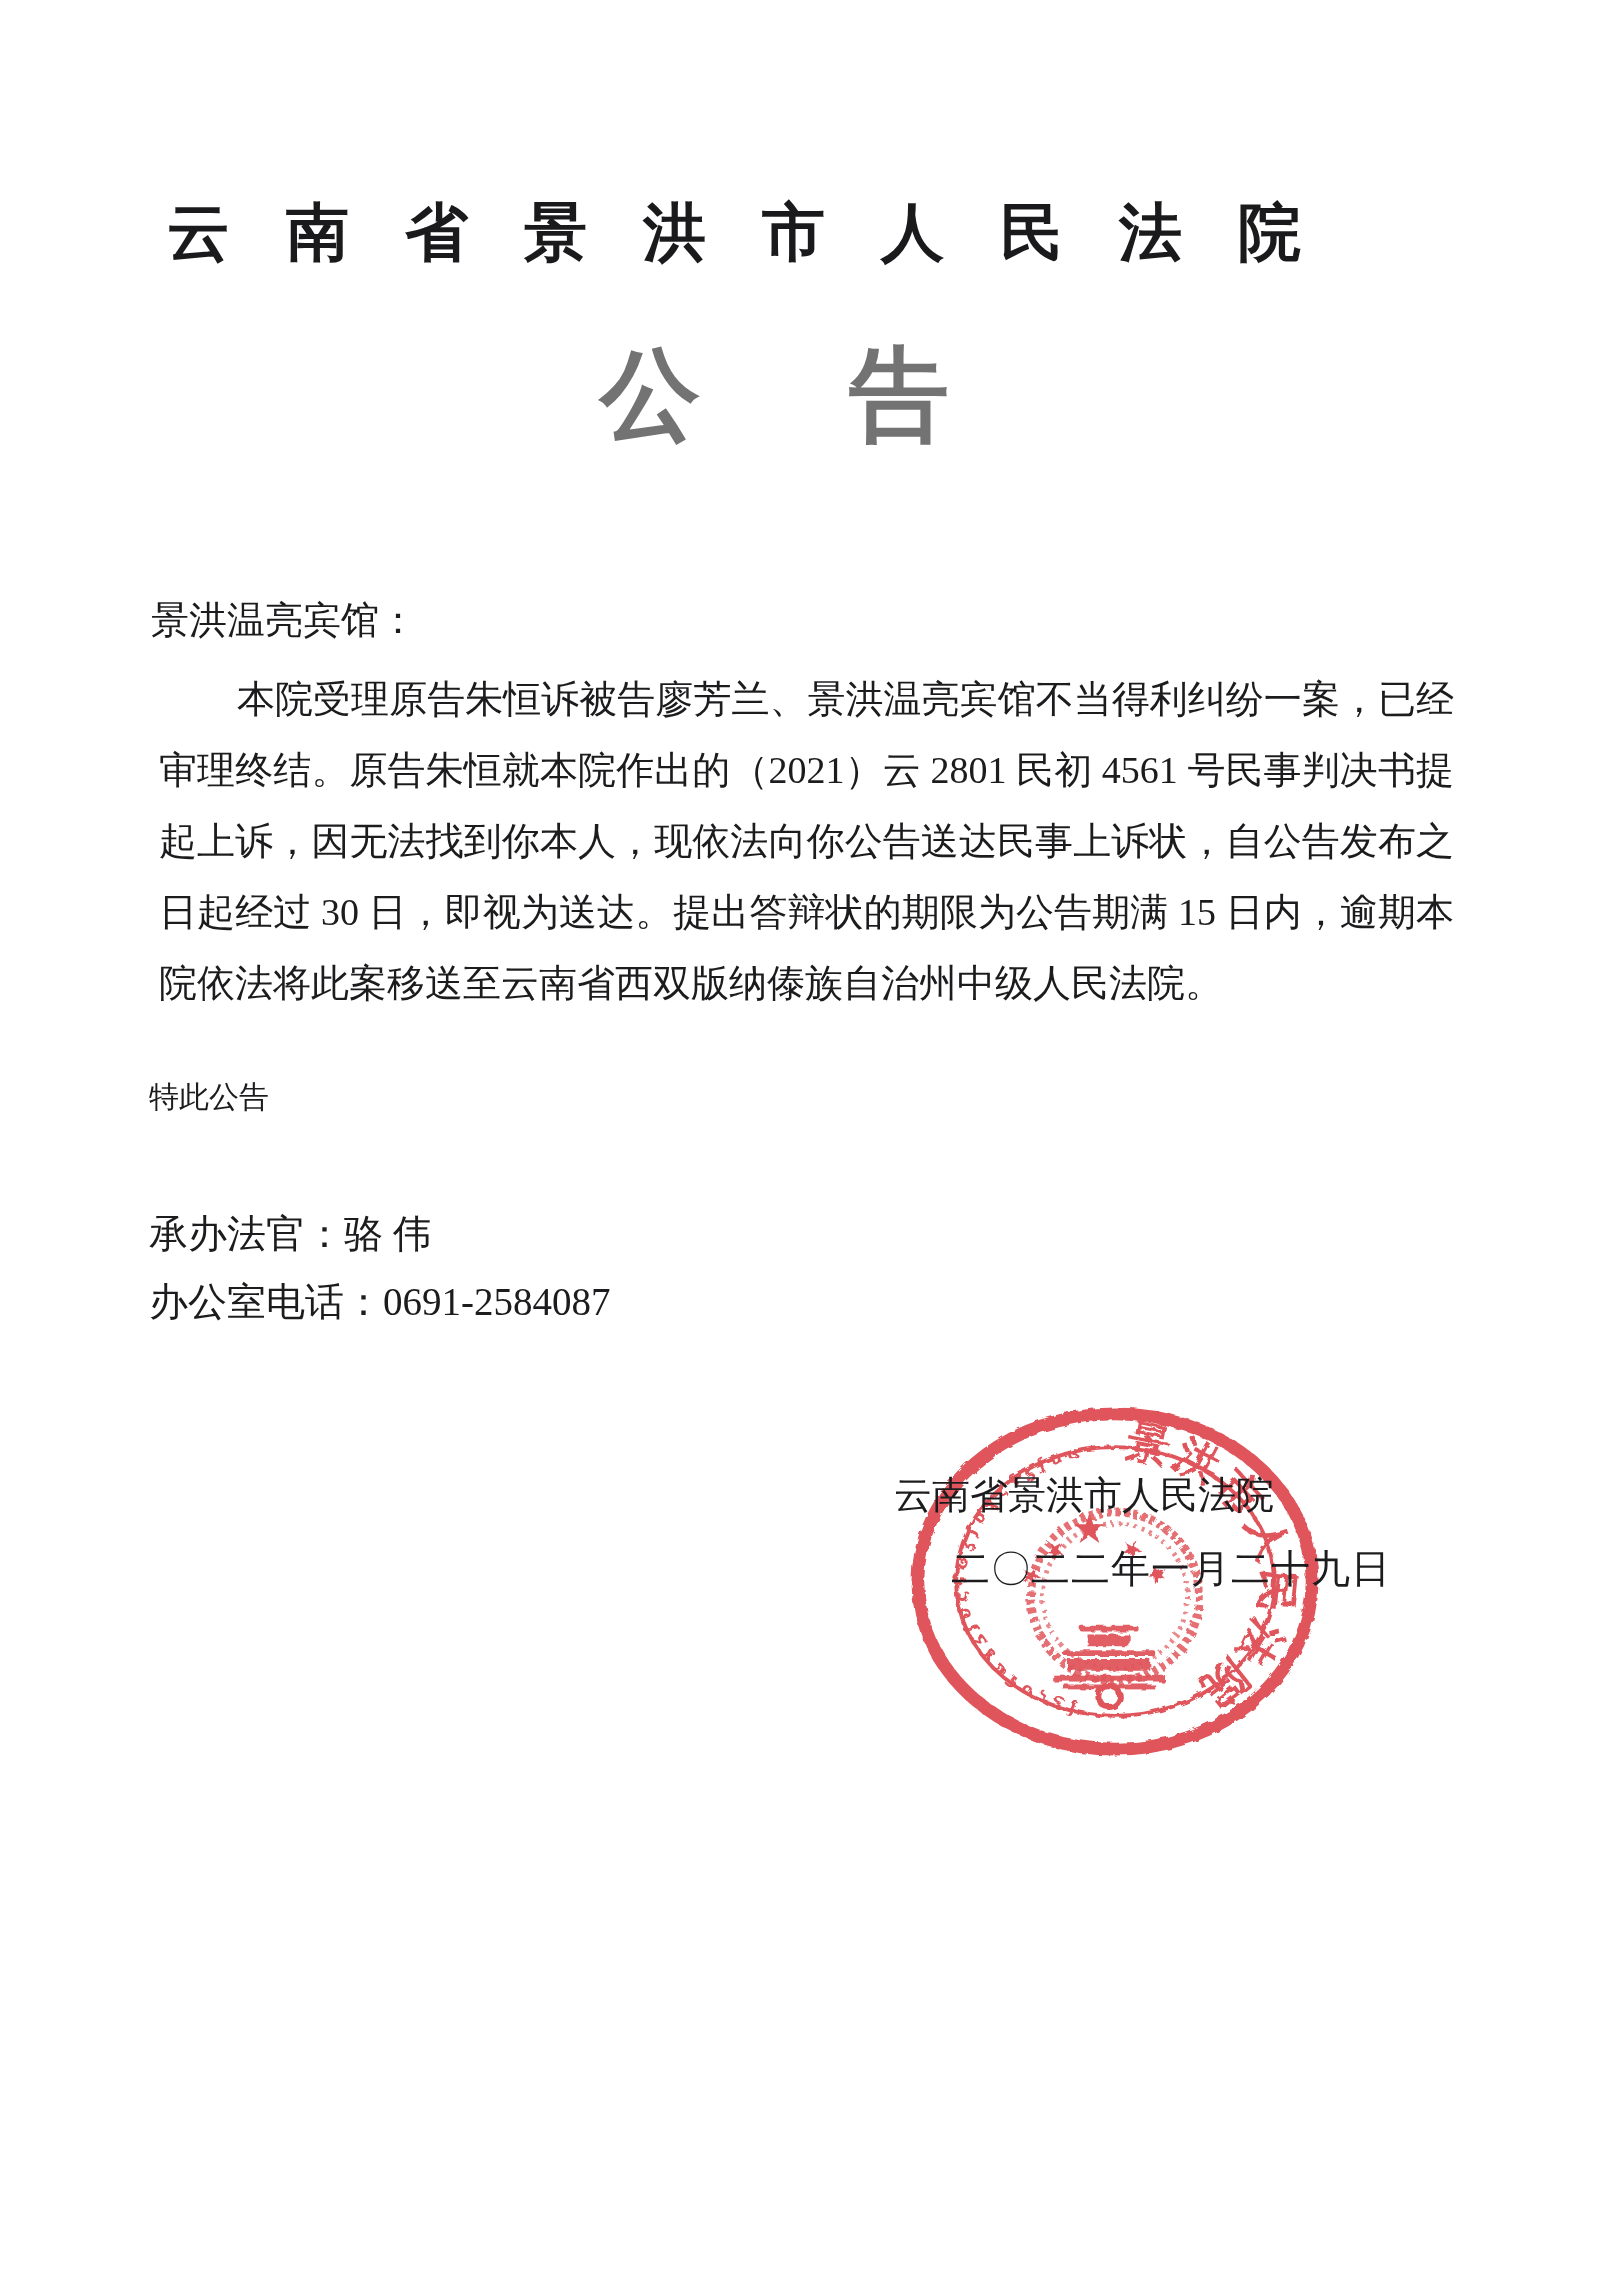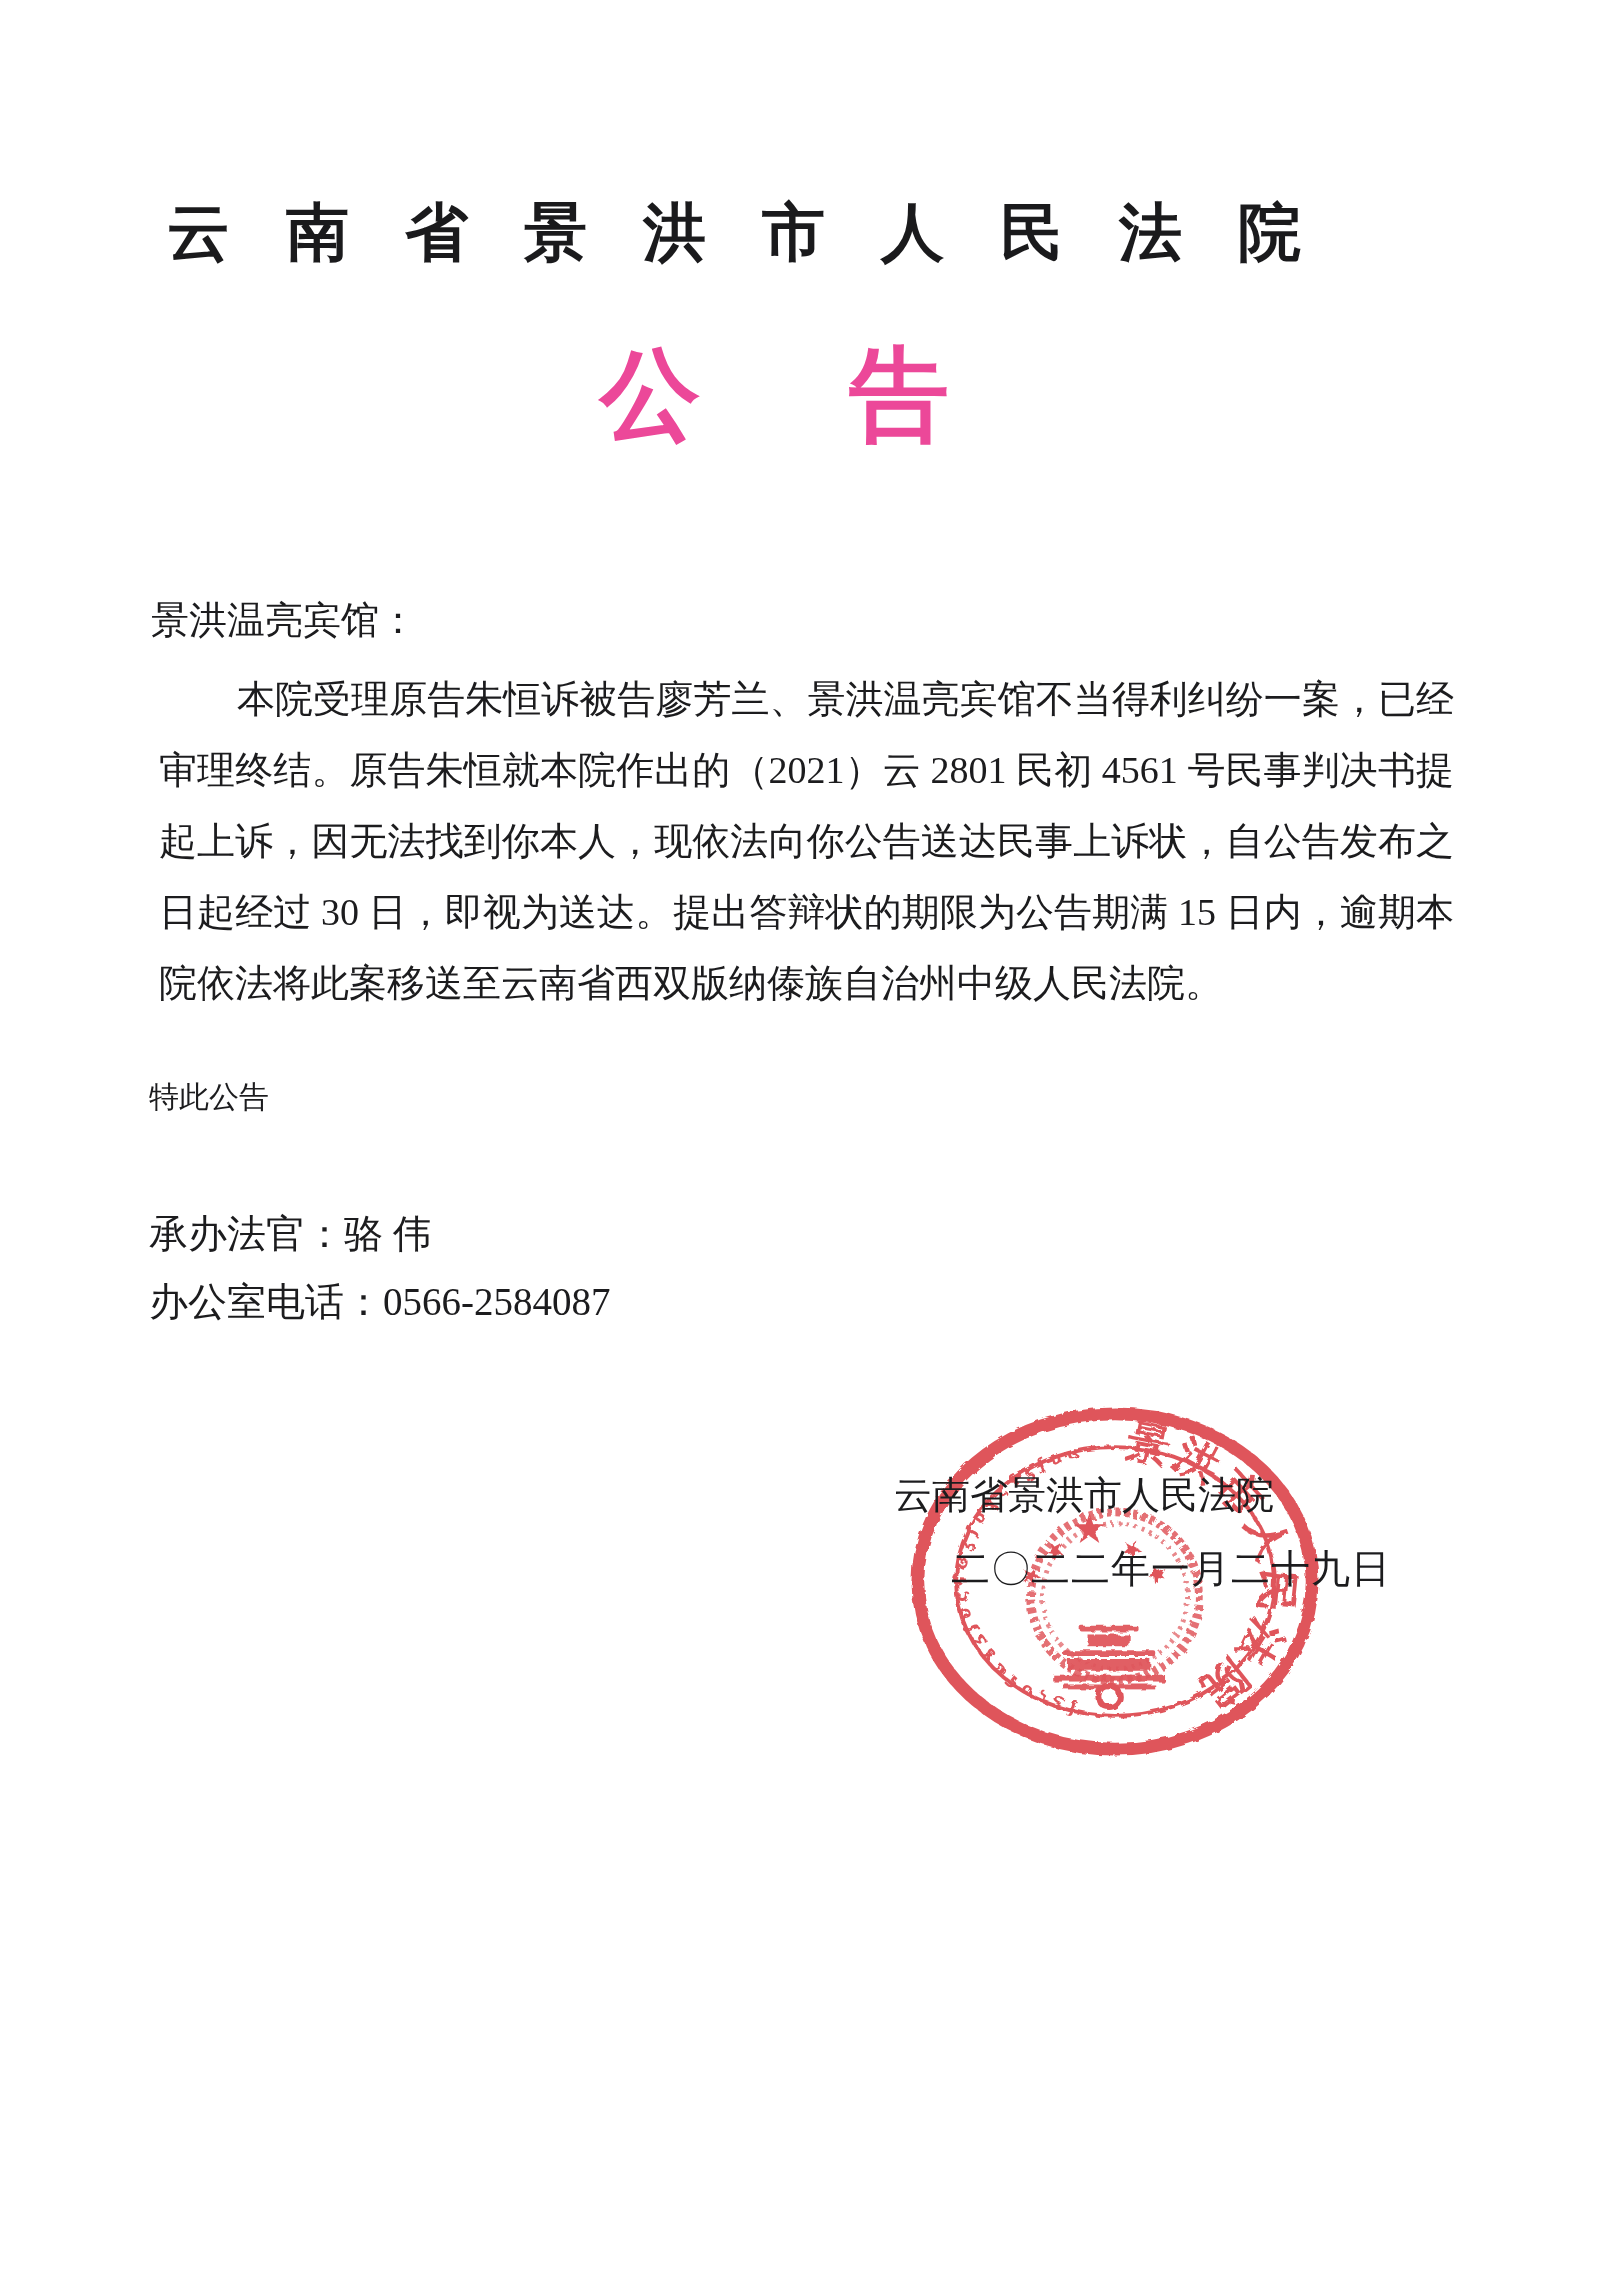--- a/index.html
+++ b/index.html
@@ -15,21 +15,21 @@
   .court-title{
     position:absolute;left:167px;top:190px;
     font-size:63px;font-weight:700;
     letter-spacing:56px;white-space:nowrap;
     color:#1a1a1c;
   }
   .doc-type{
     position:absolute;left:600px;top:329px;
     font-size:100px;font-weight:700;
     letter-spacing:149px;white-space:nowrap;
-    color:#ec4899;
+    color:#737373;
   }
   .body-block{
     position:absolute;left:151px;top:585px;width:1311px;
     font-size:38px;line-height:71px;
   }
   .addressee{white-space:nowrap;}
   .para{
     text-align:justify;
     text-justify:inter-ideograph;
     text-indent:78px;
@@ -78,21 +78,21 @@
   <div class="court-title">云南省景洪市人民法院</div>
   <div class="doc-type">公告</div>
 
   <div class="body-block">
     <div class="addressee">景洪温亮宾馆：</div>
     <p class="para">本院受理原告朱恒诉被告廖芳兰、景洪温亮宾馆不当得利纠纷一案，已经审理终结。原告朱恒就本院作出的（2021）云 2801 民初 4561 号民事判决书提起上诉，因无法找到你本人，现依法向你公告送达民事上诉状，自公告发布之日起经过 30 日，即视为送达。提出答辩状的期限为公告期满 15 日内，逾期本院依法将此案移送至云南省西双版纳傣族自治州中级人民法院。</p>
   </div>
 
   <div class="closing">特此公告</div>
   <div class="judge-line">承办法官：骆 伟</div>
-  <div class="phone-line">办公室电话：0566-2584087</div>
+  <div class="phone-line">办公室电话：0691-2584087</div>
 
   <svg class="seal" viewBox="0 0 426 366" aria-hidden="true">
     <defs>
       <filter id="stamp" x="-12%" y="-12%" width="124%" height="124%">
         <feTurbulence type="fractalNoise" baseFrequency="0.12" numOctaves="2" seed="7" result="n"></feTurbulence>
         <feDisplacementMap in="SourceGraphic" in2="n" scale="5"></feDisplacementMap>
       </filter>
       <path id="cn-arc" d="M 218.2 55.1 A 150 128 0 0 1 288 293.8" fill="none"></path>
       <path id="dai-arc" d="M 173.7 308.6 A 152 130 0 0 1 205 53.2" fill="none"></path>
       <polygon id="star" points="0,-1 0.2245,-0.309 0.951,-0.309 0.3633,0.118 0.5878,0.809 0,0.382 -0.5878,0.809 -0.3633,0.118 -0.951,-0.309 -0.2245,-0.309"></polygon>

